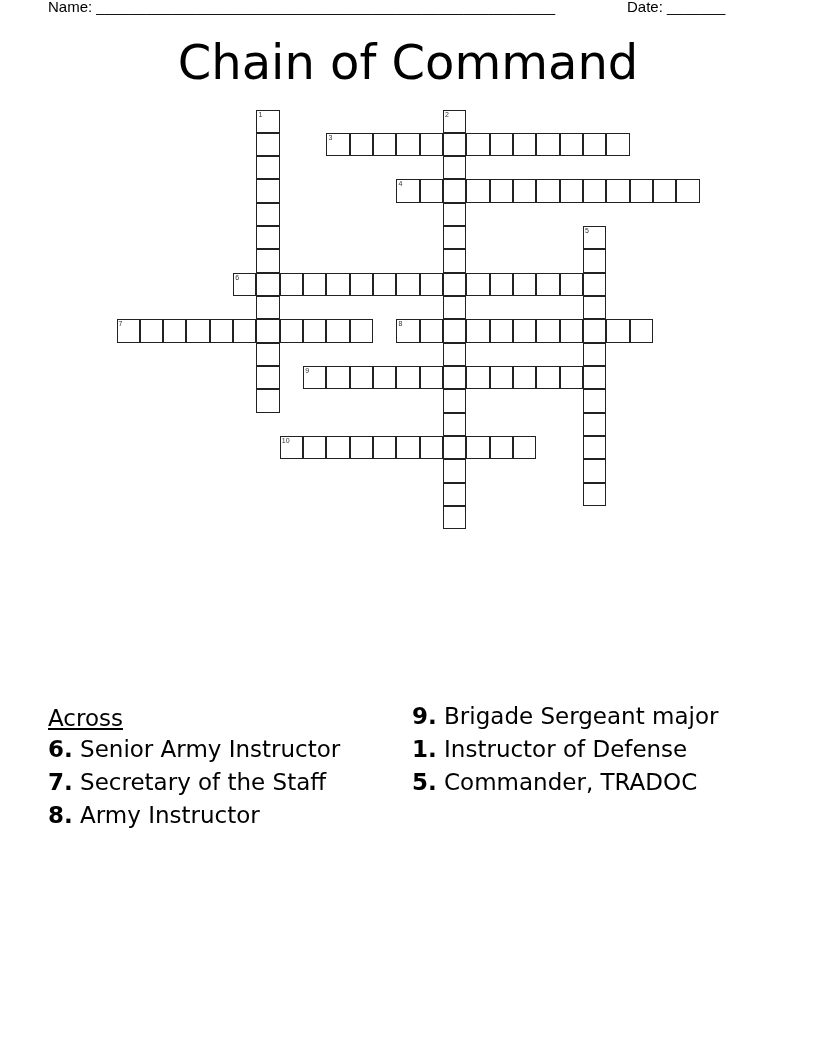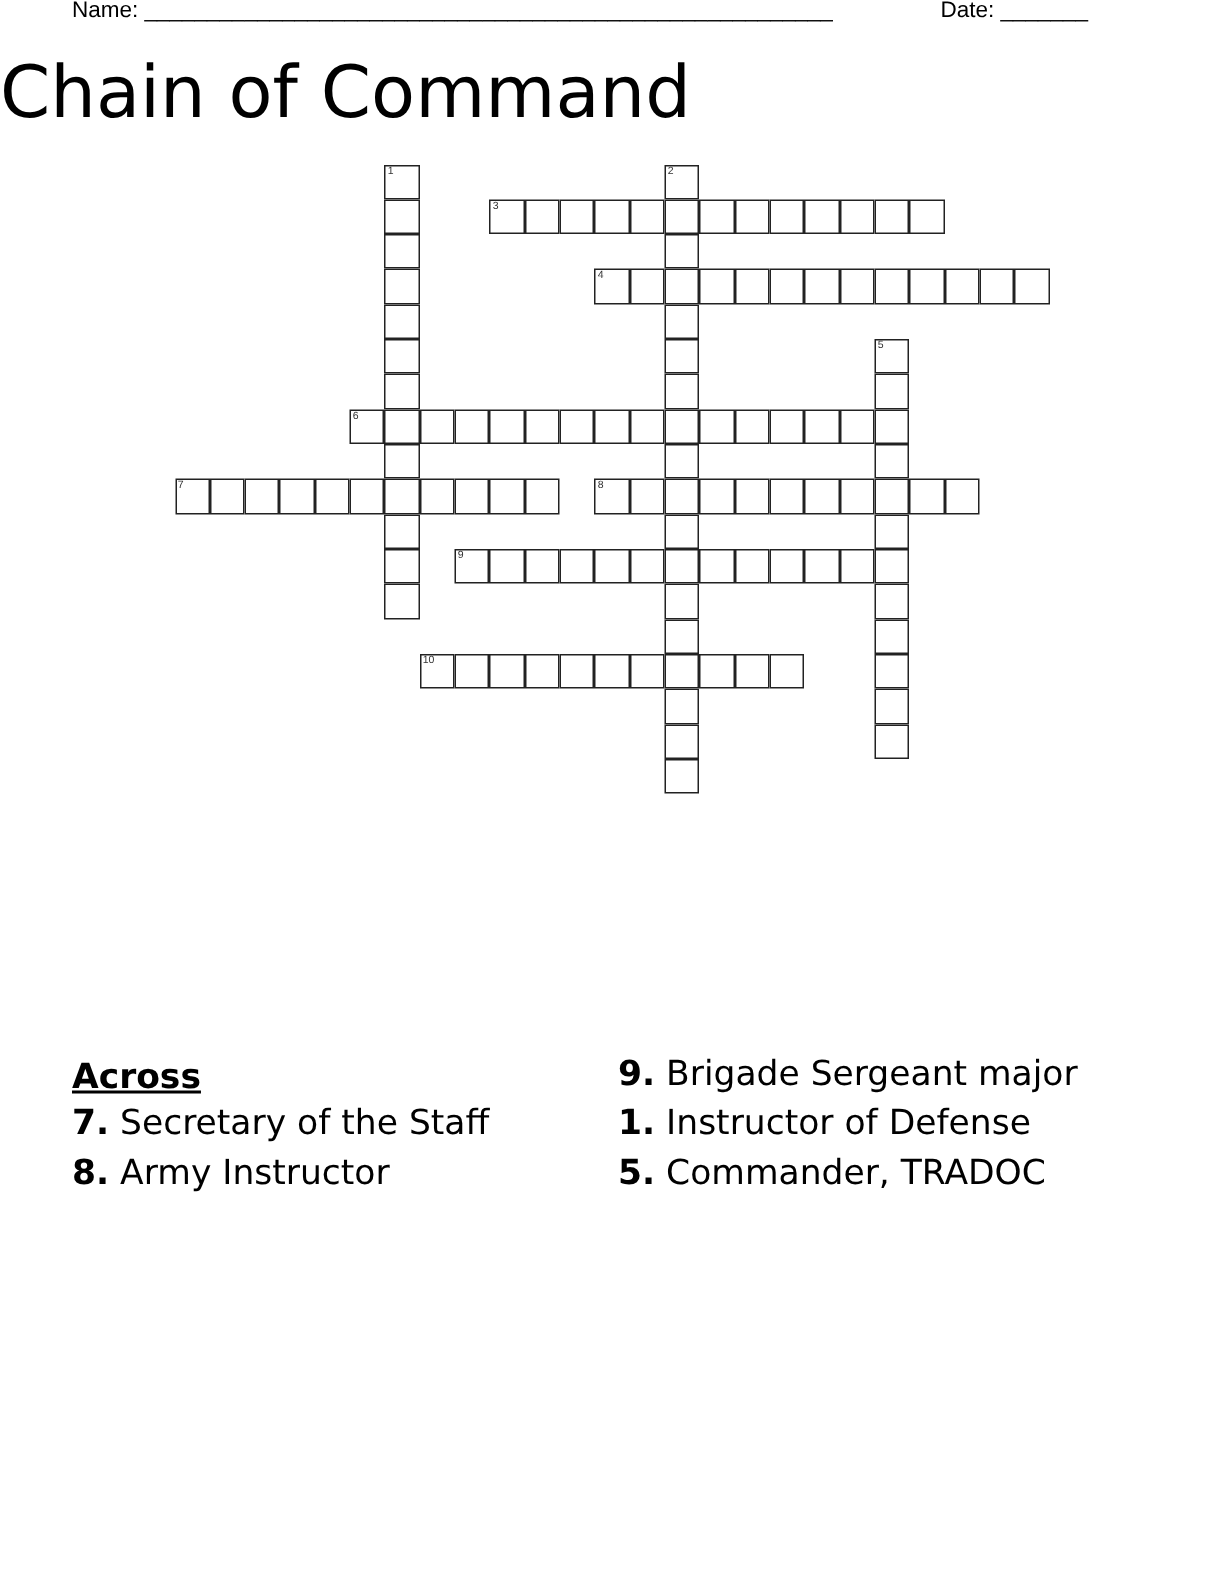--- a/index.html
+++ b/index.html
@@ -1,26 +1,26 @@
 <!DOCTYPE html>
 <html><head>
   <meta charset="utf-8">
   <style>
     html, body { margin:0; padding:0; background:#fff; }
     body { width:816px; height:1056px; position:relative; overflow:hidden; font-family:"DejaVu Sans", sans-serif; color:#000; }
     .header-line { position:absolute; top:-2px; left:48px; width:700px; font-family:"Liberation Sans", sans-serif; font-size:15px; white-space:nowrap; }
     .header-line .date { position:absolute; left:579px; top:0; }
-    .title { position:absolute; top:34px; left:0; width:816px; font-size:48px; font-family:"DejaVu Sans", sans-serif; letter-spacing:0px; }
+    .title { position:absolute; top:34px; left:0; width:816px; text-align:center; font-size:48px; font-family:"DejaVu Sans", sans-serif; letter-spacing:0px; }
     .grid { position:absolute; left:0; top:0; width:816px; height:560px; }
     .cell { position:absolute; width:23.33px; height:23.33px; box-sizing:border-box; border:1px solid #222; background:#fff; margin-left:-0.5px; margin-top:-0.5px; }
     .cell .num { position:absolute; top:0px; left:1px; font-size:7px; line-height:8px; font-family:"Liberation Sans", sans-serif; color:#333; }
     .clues { position:absolute; top:702px; font-size:23px; line-height:33px; font-family:"DejaVu Sans", sans-serif; }
     .clues.left { left:48px; width:345px; }
     .clues.right { left:412px; width:345px; }
-    .clue-head { font-weight:bold; text-decoration:underline; }
+    .clue-head { font-weight:normal; text-decoration:underline; }
     .clue { line-height:28px; margin-bottom:5px; }
     .clue b { font-weight:bold; }
   </style>
 </head>
 <body>
 
 <div class="header-line">
   <span>Name: _______________________________________________________</span>
   <span class="date">Date: _______</span>
 </div>
@@ -165,20 +165,21 @@
     <div class="cell" style="left: 373.63px; top: 436.62px;"></div>
     <div class="cell" style="left: 396.96px; top: 436.62px;"></div>
     <div class="cell" style="left: 420.29px; top: 436.62px;"></div>
     <div class="cell" style="left: 466.95px; top: 436.62px;"></div>
     <div class="cell" style="left: 490.28px; top: 436.62px;"></div>
     <div class="cell" style="left: 513.61px; top: 436.62px;"></div>
   </div>
 
 <div class="clues left">
   <div class="clue-head">Across</div>
+  <div class="clue"><b>6.</b><span> Senior Army Instructor</span></div>
   <div class="clue"><b>7.</b><span> Secretary of the Staff</span></div>
   <div class="clue"><b>8.</b><span> Army Instructor</span></div>
 </div>
 
 <div class="clues right">
   <div class="clue"><b>9.</b><span> Brigade Sergeant major</span></div>
   <div class="clue"><b>1.</b><span> Instructor of Defense</span></div>
   <div class="clue"><b>5.</b><span> Commander, TRADOC</span></div>
 </div>
 

